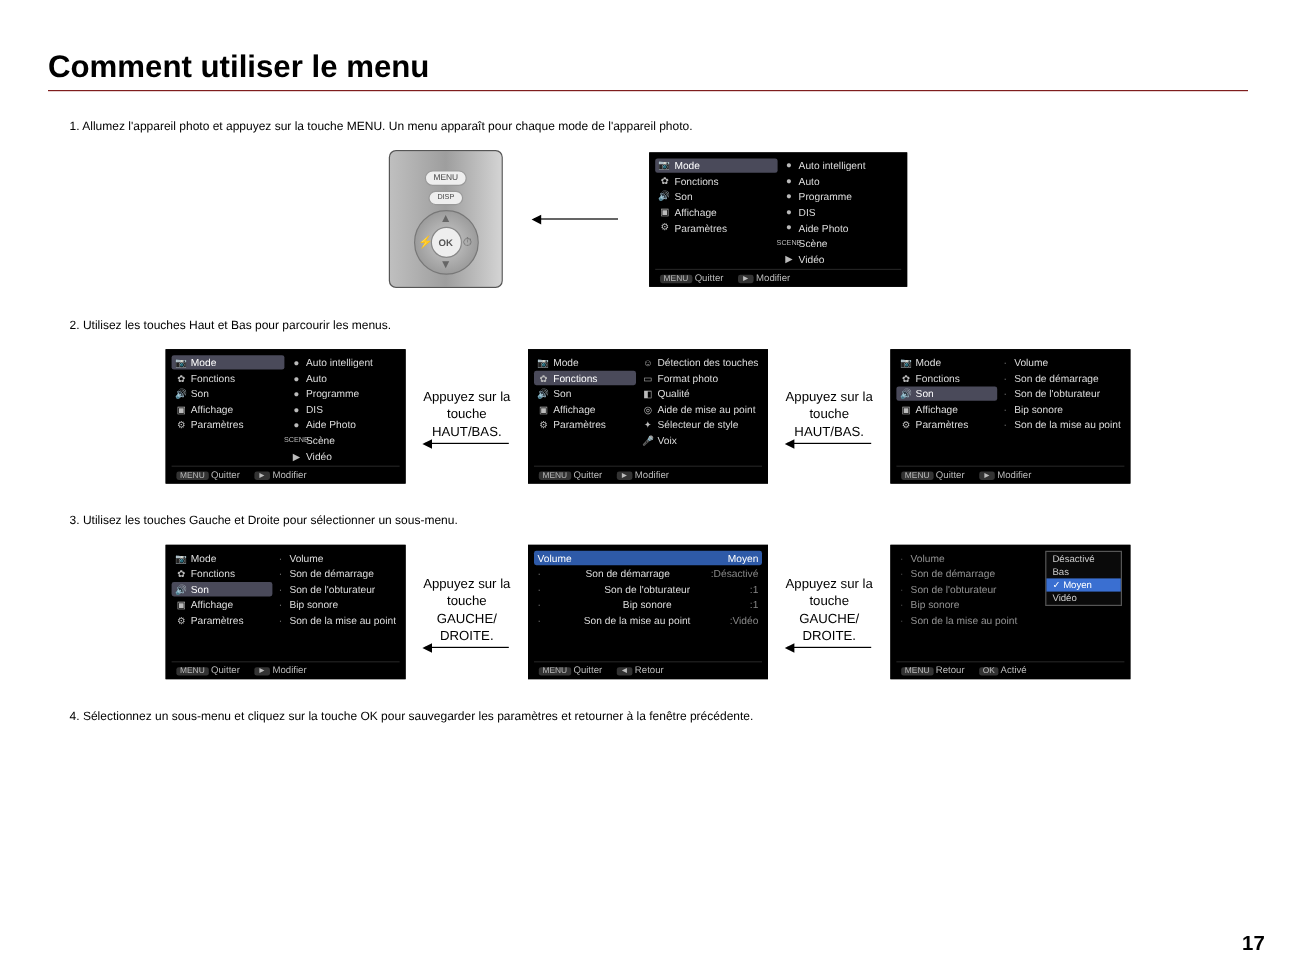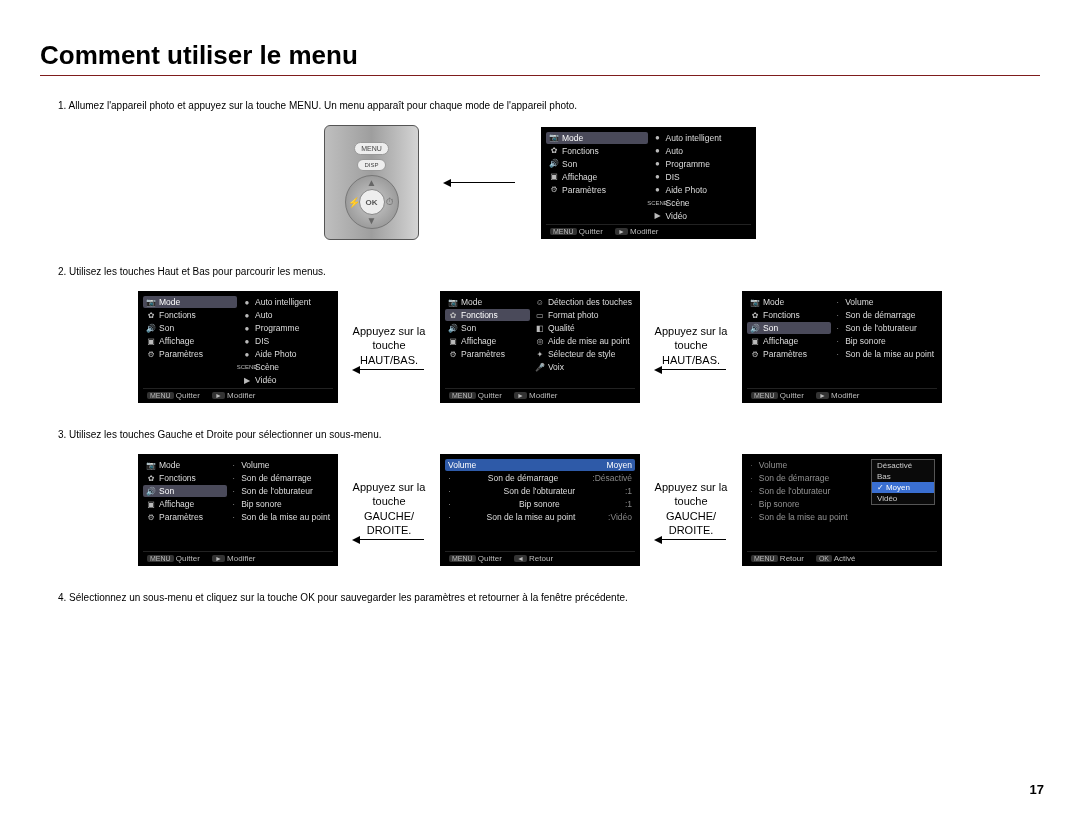--- a/index.html
+++ b/index.html
@@ -96,21 +96,21 @@
   .popup {
     position:absolute; right:6px; top:4px;
     background:#0a0a0a; border:1px solid #555;
     display:flex; flex-direction:column;
     font-size:8px; width: 64px;
   }
   .popup div{ padding:1px 5px; color:#ccc;}
   .popup .psel{ background:#3a6fd1; color:#fff;}
   .popup .chk::before{content:"✓ ";}
 
-  .page-num { position:absolute; bottom:18px; right:36px; font-size:13px; font-weight:bold;}
+  .page-num { position:absolute; bottom:18px; right:26px; font-size:17px; font-weight:bold;}
 </style>
 </head>
 <body>
 
 <h1>Comment utiliser le menu</h1>
 
 <p class="step">1. Allumez l'appareil photo et appuyez sur la touche MENU.  Un menu apparaît pour chaque mode de l'appareil photo.</p>
 <div class="row">
 
   <div class="camera">

